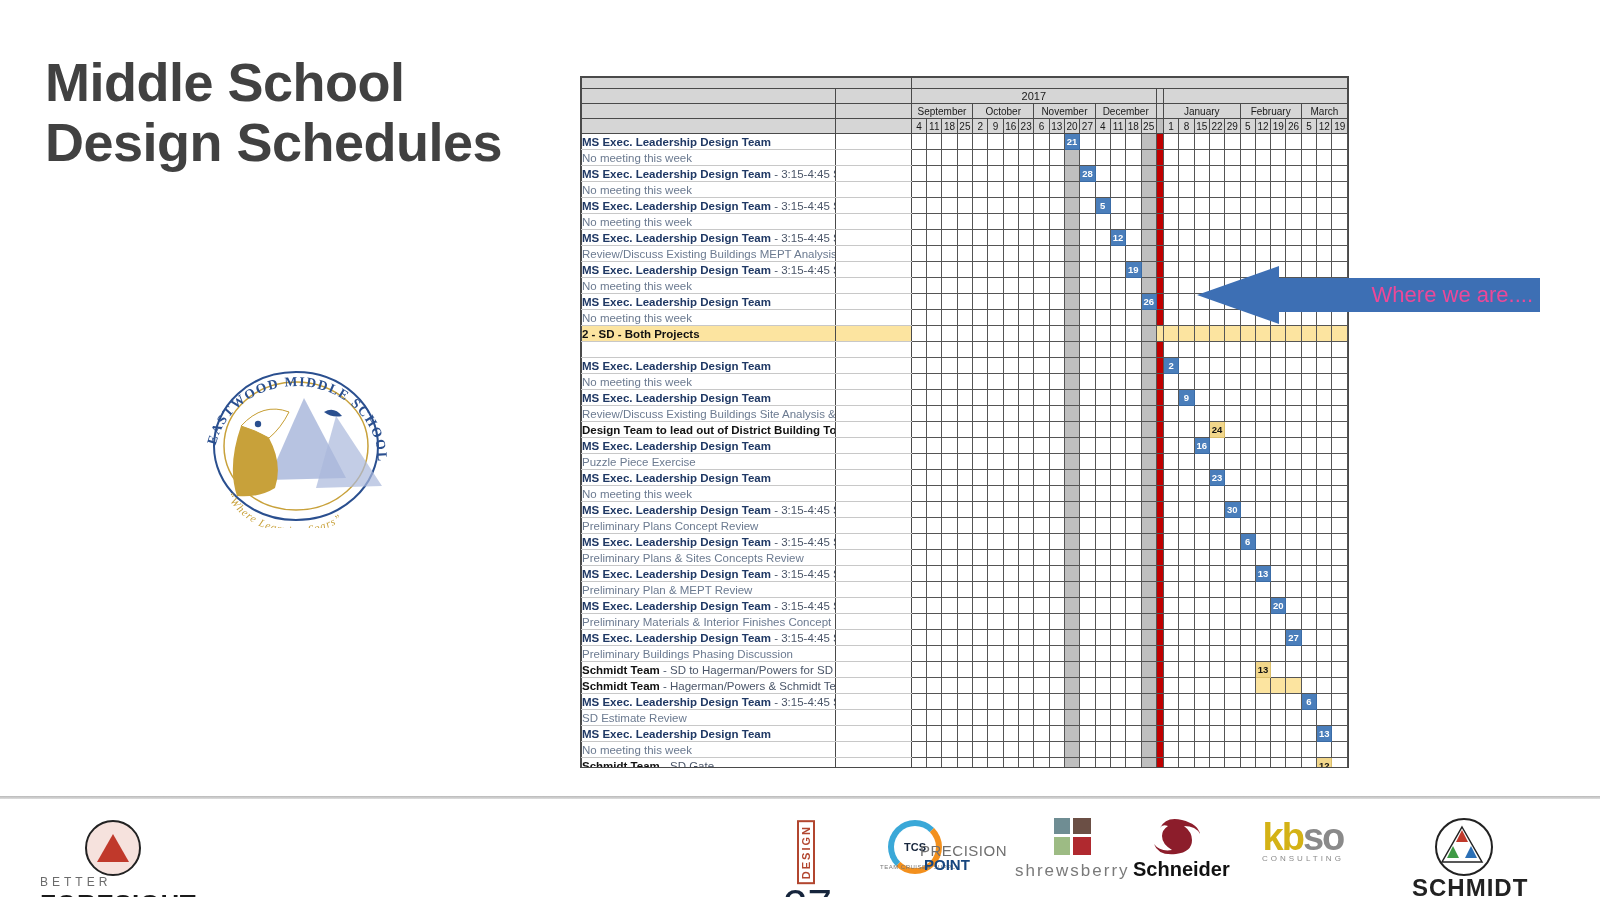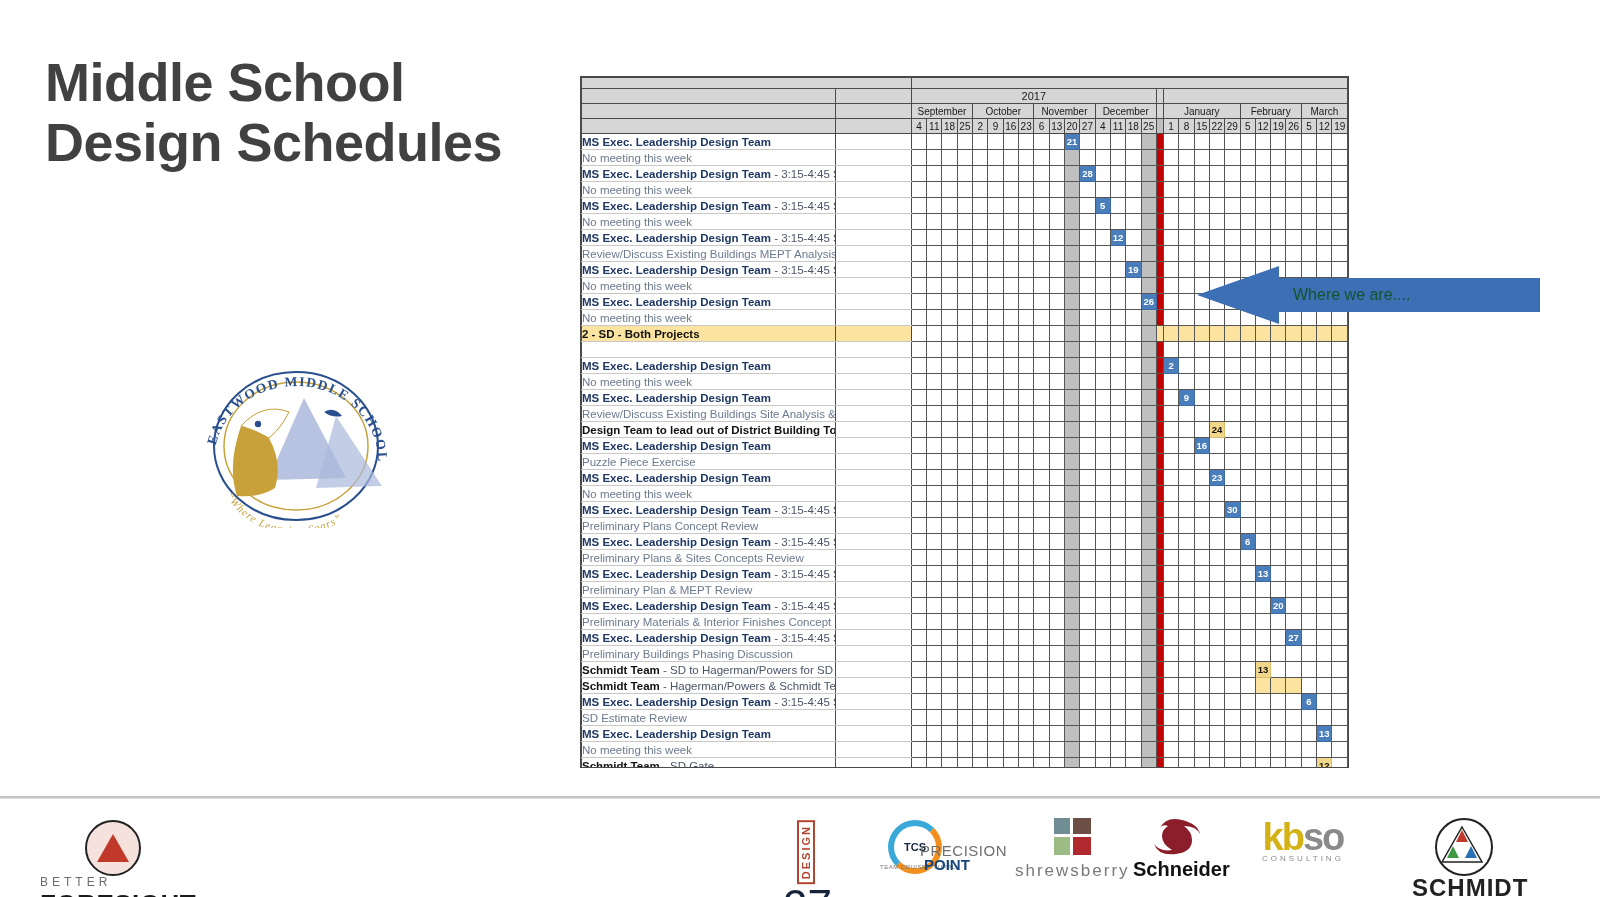--- a/index.html
+++ b/index.html
@@ -65,21 +65,21 @@
   #callout .shaft{
     position:absolute;left:78px;top:12px;width:265px;height:34px;background:#3d6fb4;
   }
   #callout .head{
     position:absolute;left:0;top:0;width:82px;height:58px;
     background:#3d6fb4;
     clip-path:polygon(0% 50%, 100% 0%, 100% 100%);
   }
   #callout .ctext{
     position:absolute;left:96px;top:12px;width:240px;height:34px;
-    line-height:34px;color:#14532d;font-size:16px;text-align:left;
+    line-height:34px;color:#ec4899;font-size:22px;text-align:right;
   }
 
   
   #footer-rule{position:absolute;left:0;top:796px;width:1600px;height:3px;
                background:linear-gradient(to bottom,#b9b9b9,#dedede);}
   #footer{position:absolute;left:0;top:800px;width:1600px;height:97px;background:#fff;}
   .logo{position:absolute;display:flex;align-items:center;flex-direction:column;}
 
   .bf-circle{width:52px;height:52px;border-radius:50%;border:2px solid #222;
              background:#f6e2dd;display:flex;align-items:center;justify-content:center;}

